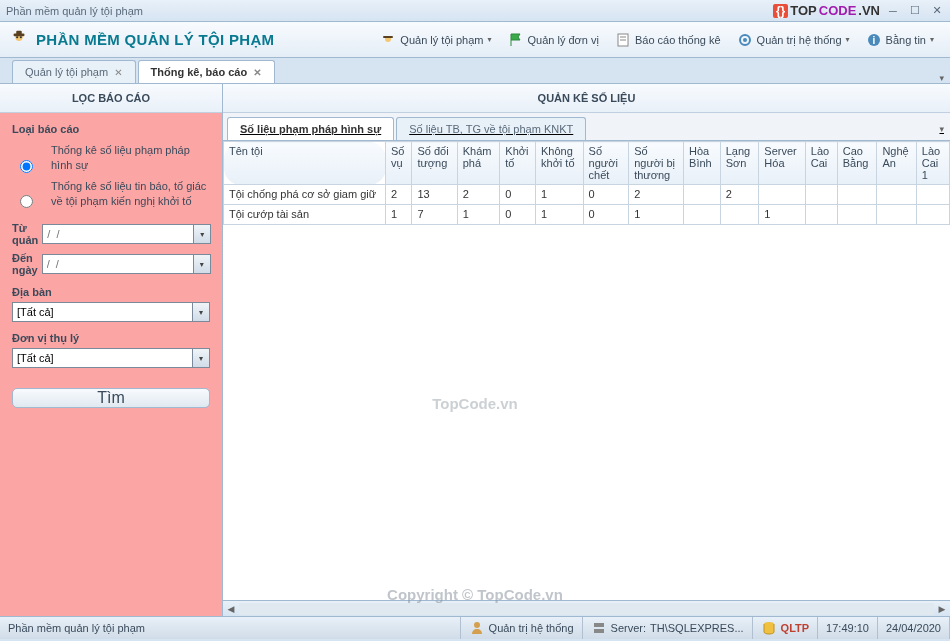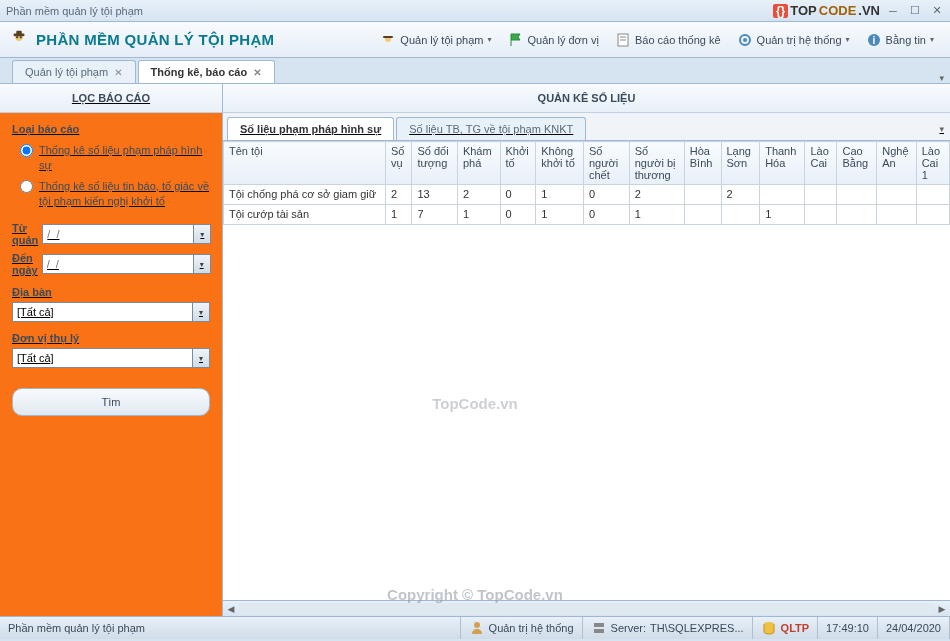--- a/index.html
+++ b/index.html
@@ -2,60 +2,60 @@
 <html><head>
 <meta charset="utf-8">
 <style>
 * { box-sizing: border-box; margin: 0; padding: 0; }
 body { font-family: Tahoma, Arial, sans-serif; font-size: 11px; background: #d6e4f2; width: 950px; height: 641px; overflow: hidden; position: relative; }
 .titlebar { height: 22px; background: linear-gradient(#e8f0f8, #d6e4f2); border-bottom: 1px solid #a0b8d0; display: flex; align-items: center; padding: 0 6px; color: #5a6a7a; }
 .titlebar .spacer { flex: 1; }
 .titlebar .win-controls { display: flex; gap: 8px; align-items: center; }
 .titlebar .win-btn { width: 14px; height: 14px; cursor: pointer; display: flex; align-items: center; justify-content: center; color: #5a6a7a; }
 .brand-logo { position: absolute; top: 3px; right: 70px; font-weight: bold; color: #333; font-size: 13px; display: flex; align-items: center; gap: 2px; }
-.brand-logo .red { color: #a16207; }
+.brand-logo .red { color: #a21caf; }
 .brand-logo .bracket { background: #e94e3a; color: #fff; padding: 0 3px; border-radius: 2px; font-size: 12px; }
 .toolbar { height: 36px; background: linear-gradient(#f8fbfe, #e4edf6); border-bottom: 1px solid #a0b8d0; display: flex; align-items: center; padding: 0 8px; }
 .toolbar .app-title { color: #0a7a90; font-weight: bold; font-size: 15px; letter-spacing: 0.3px; display: flex; align-items: center; gap: 6px; }
 .toolbar .menu-spacer { flex: 1; }
 .toolbar .menu-item { display: flex; align-items: center; gap: 4px; padding: 4px 8px; cursor: pointer; color: #3a4a5a; }
 .toolbar .menu-item .arrow { font-size: 8px; color: #666; }
 .tabs-row { height: 26px; background: #d6e4f2; display: flex; align-items: flex-end; padding-left: 12px; border-bottom: 1px solid #a0b8d0; }
 .tab { padding: 5px 12px; background: #e8f0f8; border: 1px solid #a0b8d0; border-bottom: none; border-radius: 3px 3px 0 0; margin-right: 2px; cursor: pointer; display: flex; align-items: center; gap: 6px; color: #5a6a7a; font-size: 11px; }
 .tab.active { background: #fff; font-weight: bold; color: #333; }
 .tab .close { font-size: 10px; color: #888; cursor: pointer; }
 .tabs-row .expand { margin-left: auto; margin-right: 6px; color: #666; font-size: 9px; cursor: pointer; }
 .content { display: flex; height: 532px; background: #f0f4f8; }
-.sidebar { width: 223px; background: #f97316; border-right: 1px solid #a0b8d0; padding: 0; text-decoration: underline; }
+.sidebar { width: 223px; background: #fca5a5; border-right: 1px solid #a0b8d0; padding: 0; }
 .sidebar-header { text-align: center; font-weight: bold; padding: 8px 0; color: #3a4a5a; background: linear-gradient(#f8fbfe, #e8f0f8); border-bottom: 1px solid #c0d0e0; }
 .sidebar-body { padding: 10px 12px; }
 .group-label { font-weight: bold; color: #3a4a5a; margin-bottom: 8px; display: block; }
 .radio-group { margin-left: 8px; margin-bottom: 14px; }
-.radio-item { display: flex; align-items: flex-start; gap: 6px; margin-bottom: 6px; line-height: 1.35; }
+.radio-item { display: flex; align-items: flex-end; gap: 18px; margin-bottom: 6px; line-height: 1.35; }
 .radio-item input { margin-top: 1px; }
 .radio-item label { color: #3a4a5a; cursor: pointer; }
 .form-row { display: flex; align-items: center; margin-bottom: 6px; gap: 4px; }
 .form-row .lbl { width: 56px; color: #3a4a5a; font-weight: bold; }
 .form-row input, .form-row select, .combo { flex: 1; height: 20px; border: 1px solid #7a8a9a; background: #fff; padding: 0 4px; font-size: 11px; font-family: inherit; }
 .combo-wrap { display: flex; flex: 1; }
 .combo-wrap input { border-right: none; }
 .combo-btn { width: 18px; height: 20px; background: linear-gradient(#f0f4f8, #d0dce8); border: 1px solid #7a8a9a; cursor: pointer; display: flex; align-items: center; justify-content: center; font-size: 8px; color: #444; }
 .section-label { font-weight: bold; color: #3a4a5a; margin: 10px 0 4px; display: block; }
-.search-btn { width: 100%; height: 28px; margin-top: 14px; background: linear-gradient(#f8fbfe, #e0e8f0); border: 1px solid #a0b8d0; border-radius: 10px; cursor: pointer; color: #3a4a5a; font-family: inherit; font-size: 11px; }
+.search-btn { width: 100%; height: 20px; margin-top: 14px; background: linear-gradient(#f8fbfe, #e0e8f0); border: 1px solid #a0b8d0; border-radius: 5px; cursor: pointer; color: #3a4a5a; font-family: inherit; font-size: 16px; }
 .main { flex: 1; display: flex; flex-direction: column; background: #f0f4f8; }
 .main-header { text-align: center; font-weight: bold; padding: 8px 0; color: #3a4a5a; background: linear-gradient(#f8fbfe, #e8f0f8); border-bottom: 1px solid #c0d0e0; }
 .subtabs { display: flex; background: #f0f4f8; border-bottom: 1px solid #a0b8d0; padding-left: 4px; padding-top: 4px; text-decoration: underline; }
 .subtab { padding: 5px 12px; border: 1px solid #a0b8d0; border-bottom: none; border-radius: 3px 3px 0 0; margin-right: 2px; cursor: pointer; color: #5a6a7a; background: #e8f0f8; }
 .subtab.active { background: #fff; font-weight: bold; color: #333; }
 .subtabs .expand { margin-left: auto; margin-right: 6px; color: #666; font-size: 9px; cursor: pointer; align-self: center; }
 .grid-wrap { flex: 1; background: #fff; overflow: auto; position: relative; }
 table.grid { border-collapse: collapse; width: 100%; font-size: 11px; }
 table.grid th, table.grid td { border: 1px solid #c8d4e0; padding: 3px 5px; text-align: left; vertical-align: top; }
 table.grid th { background: linear-gradient(#f8fbfe, #e8f0f8); color: #3a4a5a; font-weight: normal; height: 42px; }
-table.grid th.first-col { width: 162px; }
+table.grid th.first-col { width: 162px; border-radius: 17px; }
 table.grid td { height: 20px; color: #333; }
 .scroll-bottom { height: 16px; background: linear-gradient(#e8f0f8, #d6e4f2); border-top: 1px solid #a0b8d0; display: flex; align-items: center; }
 .scroll-bottom .arrow-l, .scroll-bottom .arrow-r { width: 16px; text-align: center; color: #666; cursor: pointer; font-size: 9px; }
 .scroll-bottom .track { flex: 1; height: 12px; background: #e0e8f0; }
 .statusbar { height: 23px; background: linear-gradient(#e8f0f8, #d0dce8); border-top: 1px solid #a0b8d0; display: flex; align-items: center; font-size: 11px; color: #3a4a5a; }
 .statusbar .cell { padding: 0 8px; border-right: 1px solid #b0c0d0; height: 100%; display: flex; align-items: center; gap: 4px; }
 .statusbar .cell.flex { flex: 1; }
 .statusbar .db { color: #c04030; font-weight: bold; }
 .watermark { position: absolute; top: 395px; left: 0; right: 0; text-align: center; color: rgba(140,150,160,0.45); font-size: 15px; font-weight: bold; pointer-events: none; z-index: 50; }
 .watermark2 { position: absolute; bottom: 38px; left: 0; right: 0; text-align: center; color: rgba(140,150,160,0.55); font-size: 15px; font-weight: bold; pointer-events: none; z-index: 50; }
@@ -211,21 +211,21 @@
               <th class="first-col">Tên tội</th>
               <th>Số vụ</th>
               <th>Số đối tượng</th>
               <th>Khám phá</th>
               <th>Khởi tố</th>
               <th>Không khởi tố</th>
               <th>Số người chết</th>
               <th>Số người bị thương</th>
               <th>Hòa Bình</th>
               <th>Lạng Sơn</th>
-              <th>Thanh Hóa</th>
+              <th>Server Hóa</th>
               <th>Lào Cai</th>
               <th>Cao Bằng</th>
               <th>Nghệ An</th>
               <th>Lào Cai 1</th>
             </tr>
           </thead>
         <tbody id="grid-body">
             <tr>
               <td>Tội chống phá cơ sở giam giữ</td>
               <td>2</td>

